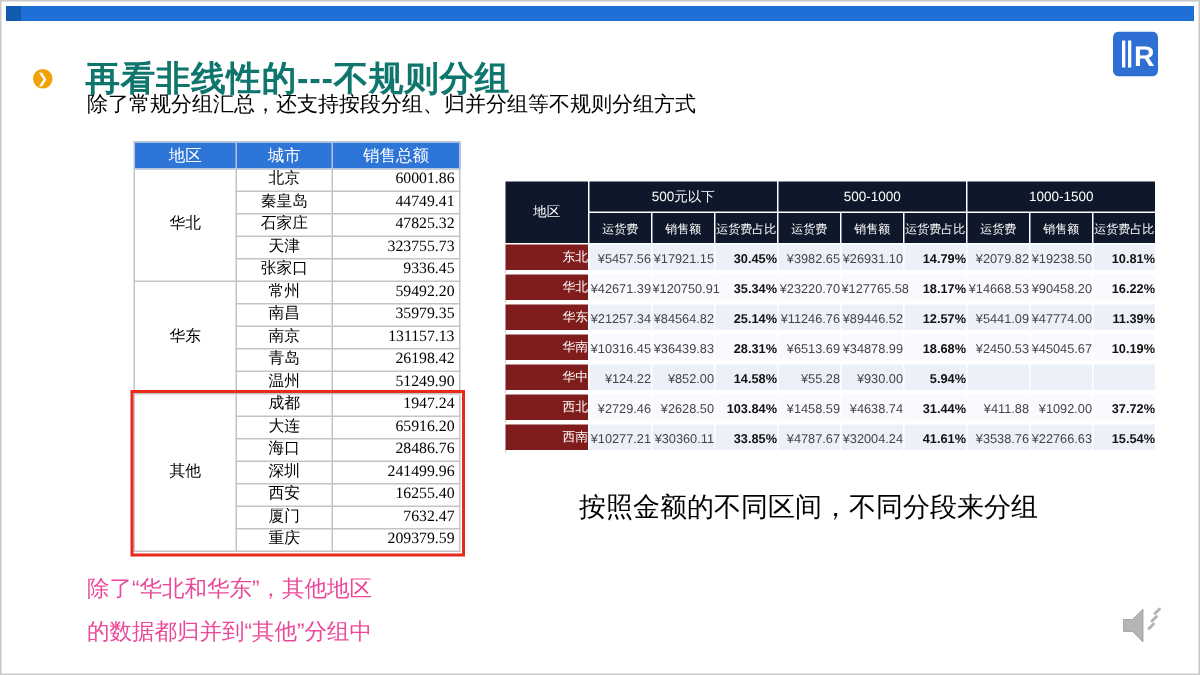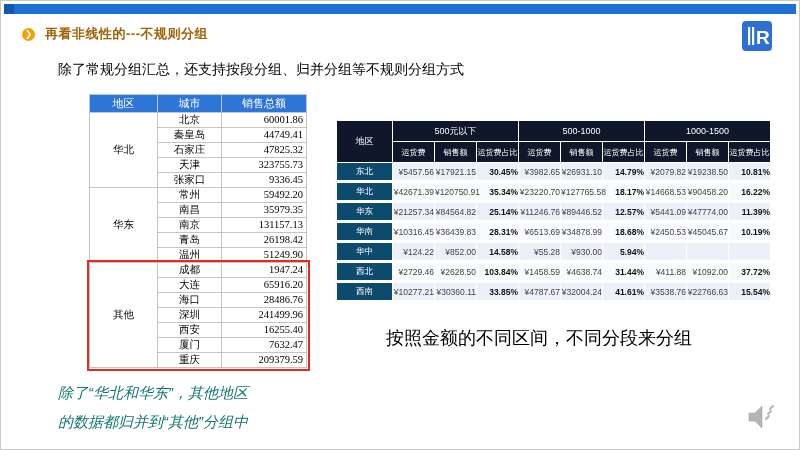--- a/index.html
+++ b/index.html
@@ -10,21 +10,21 @@
   }
   
   .topbar { position:absolute; top:3px; left:3px; right:3px; height:10px; background:#1e6fd6; }
   .topbar-left { position:absolute; top:0; left:0; width:10px; height:10px; background:#1259b0; }
   
   .title-row { position:absolute; top:24px; left:21px; display:flex; align-items:center; }
   .bullet-icon {
     width:13px; height:13px; border-radius:50%; background:#f2a104; color:#fff;
     font-size:9px; line-height:13px; text-align:center; font-weight:bold; margin-right:10px;
   }
-  .title { margin:0; font-size:13px; font-weight:bold; color:#a16207; letter-spacing:0.5px; }
+  .title { margin:12px; font-size:23px; font-weight:bold; color:#0f766e; letter-spacing:0.5px; }
   .logo { position:absolute; top:20px; right:27px; width:30px; height:30px; }
   .subtitle { position:absolute; top:60px; left:57px; font-size:14px; color:#000; }
   
   .left-table-wrap { position:absolute; top:93px; left:88px; width:217px; }
   table.lt { border-collapse:collapse; table-layout:fixed; width:217px; }
   table.lt th {
     background:#2e75d8; color:#fff; font-weight:normal; font-size:11px;
     height:17px; border:1px solid #b9c6d8; padding:0;
   }
   table.lt td {
@@ -41,28 +41,28 @@
   
   .right-table-wrap { position:absolute; top:119px; left:335px; }
   table.rt { border-collapse:separate; border-spacing:1px; table-layout:fixed; width:430px; }
   table.rt th {
     background:#0f172a; color:#fff; font-weight:normal; padding:0;
   }
   th.rt-corner { width:55px; font-size:9px; }
   th.rt-group { height:20px; font-size:9px; }
   th.rt-sub { height:20px; font-size:8px; }
   table.rt td { height:17px; border-bottom:2px solid #fff; padding:0; font-size:8.5px; }
-  td.rt-region { background:#0c4a6e; color:#fff; text-align:center; padding-left:7px; font-size:9px; }
+  td.rt-region { background:#7f1d1d; color:#fff; text-align:right; padding-left:7px; font-size:9px; }
   td.rt-val { text-align:right; padding-right:6px; color:#444; }
   tbody tr:nth-child(odd) td.rt-val { background:#ecf1f9; }
   tbody tr:nth-child(even) td.rt-val { background:#f8fafd; }
   td.rt-pct { font-weight:bold; color:#111; }
   
   .caption-right { position:absolute; top:325px; left:385px; font-size:18px; color:#000; }
-  .caption-left { position:absolute; top:377px; left:57px; font-size:15px; color:#0f766e; line-height:29px;font-style:italic; }
+  .caption-left { position:absolute; top:377px; left:57px; font-size:15px; color:#ec4899; line-height:29px; }
   .speaker { position:absolute; top:400px; right:22px; width:32px; height:32px; cursor:pointer; }
 </style>
 </head>
 <body>
 
 <div class="slide">
 
   <div class="topbar">
     <div class="topbar-left"></div>
   </div>

